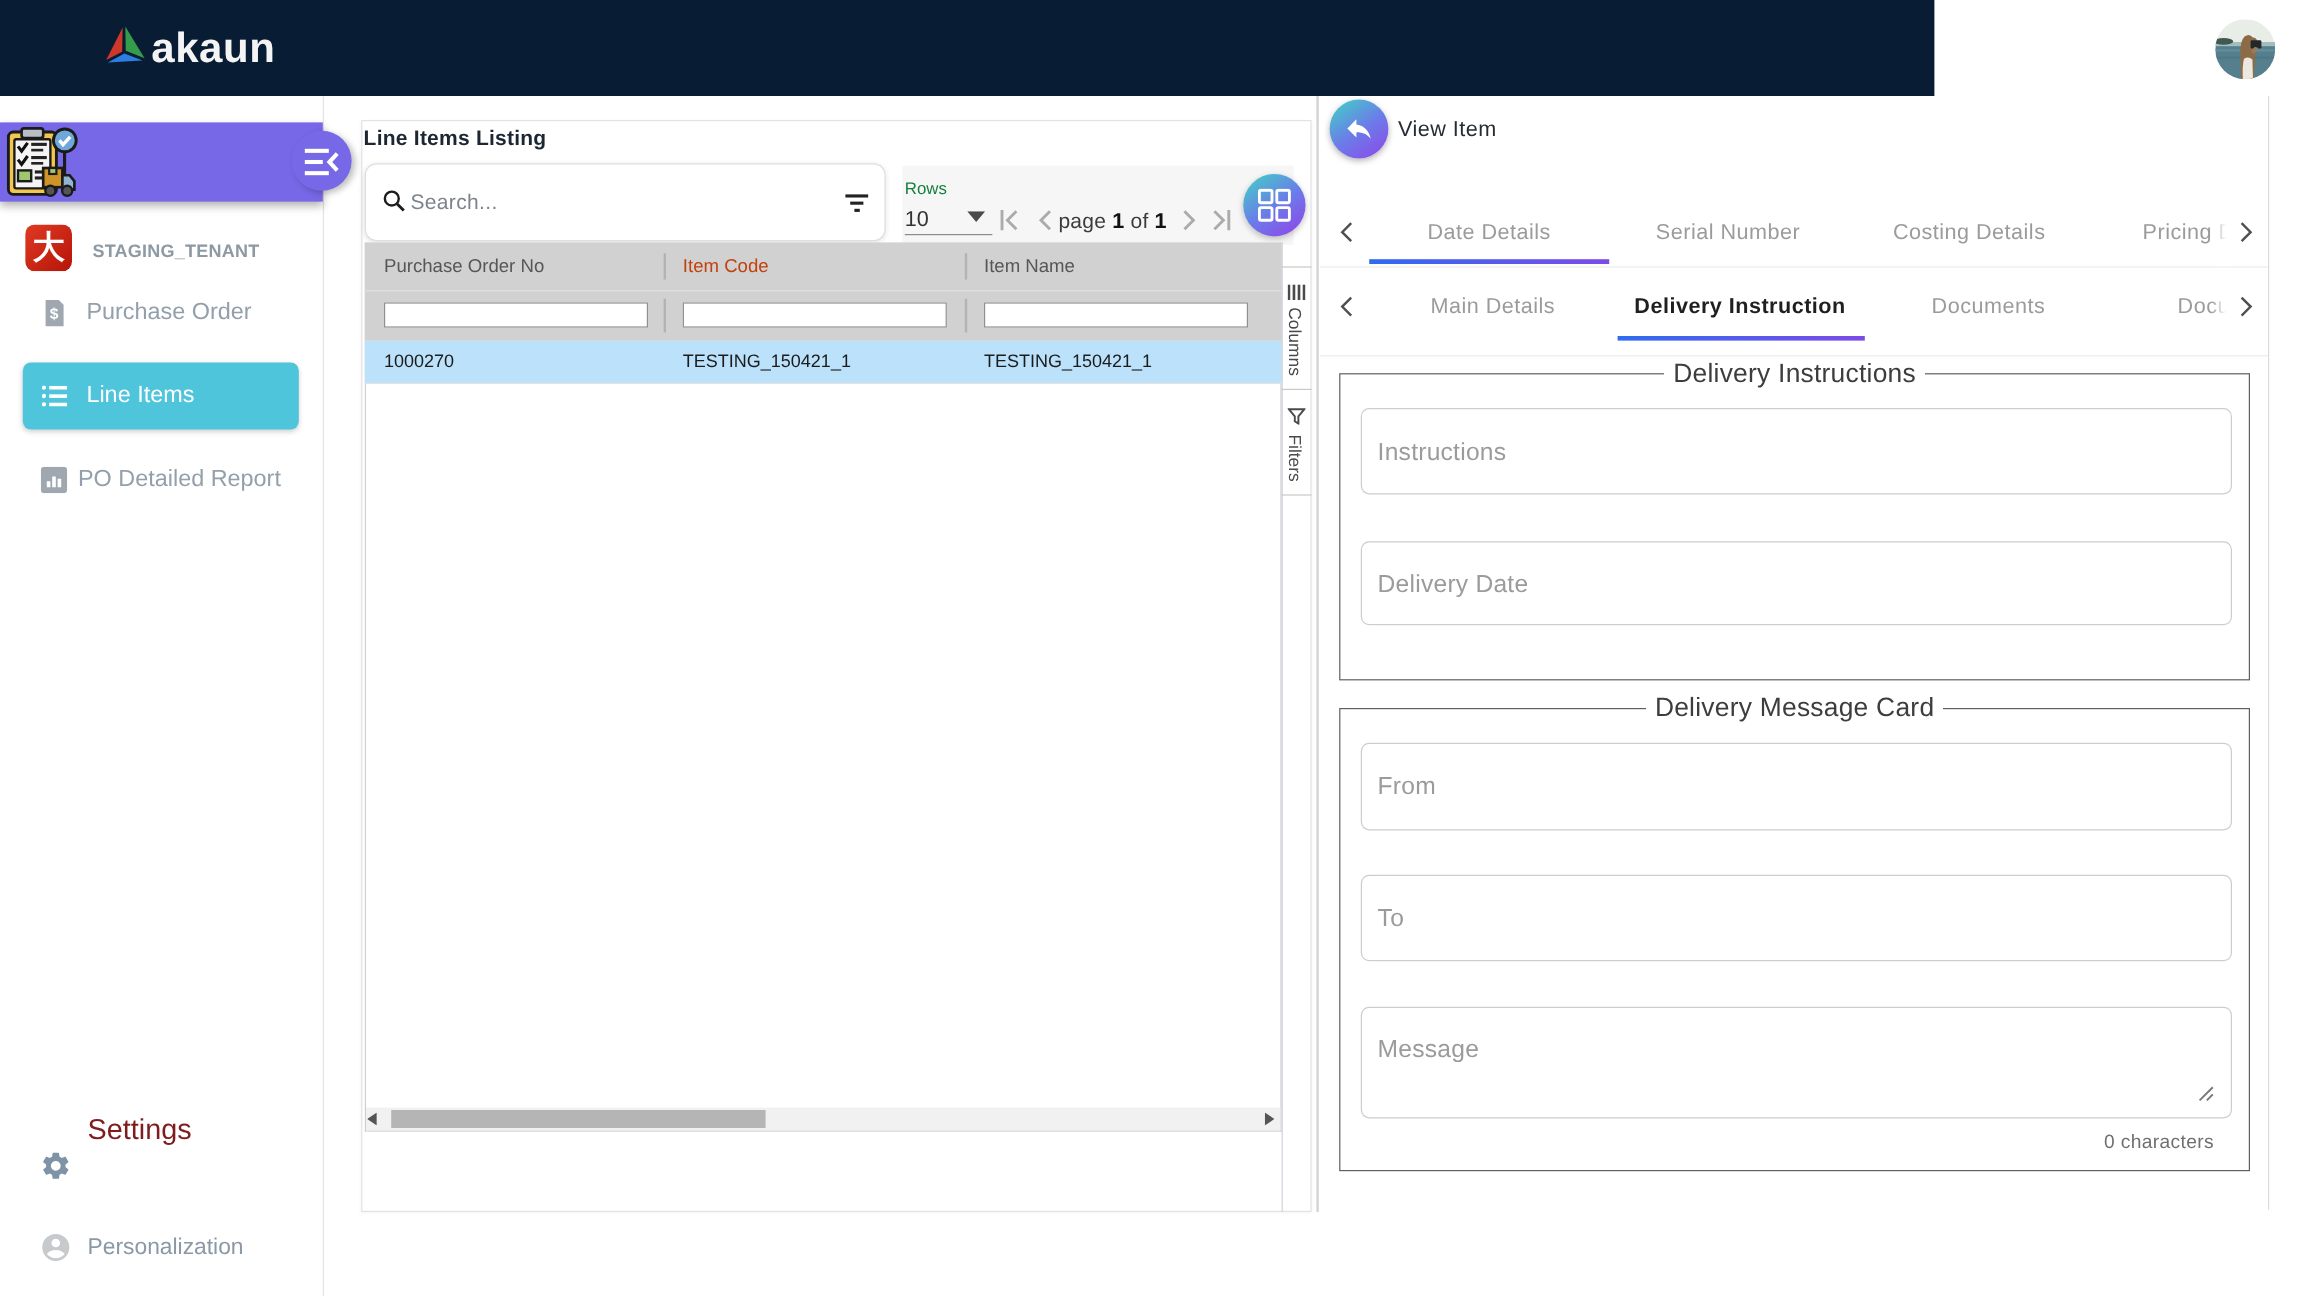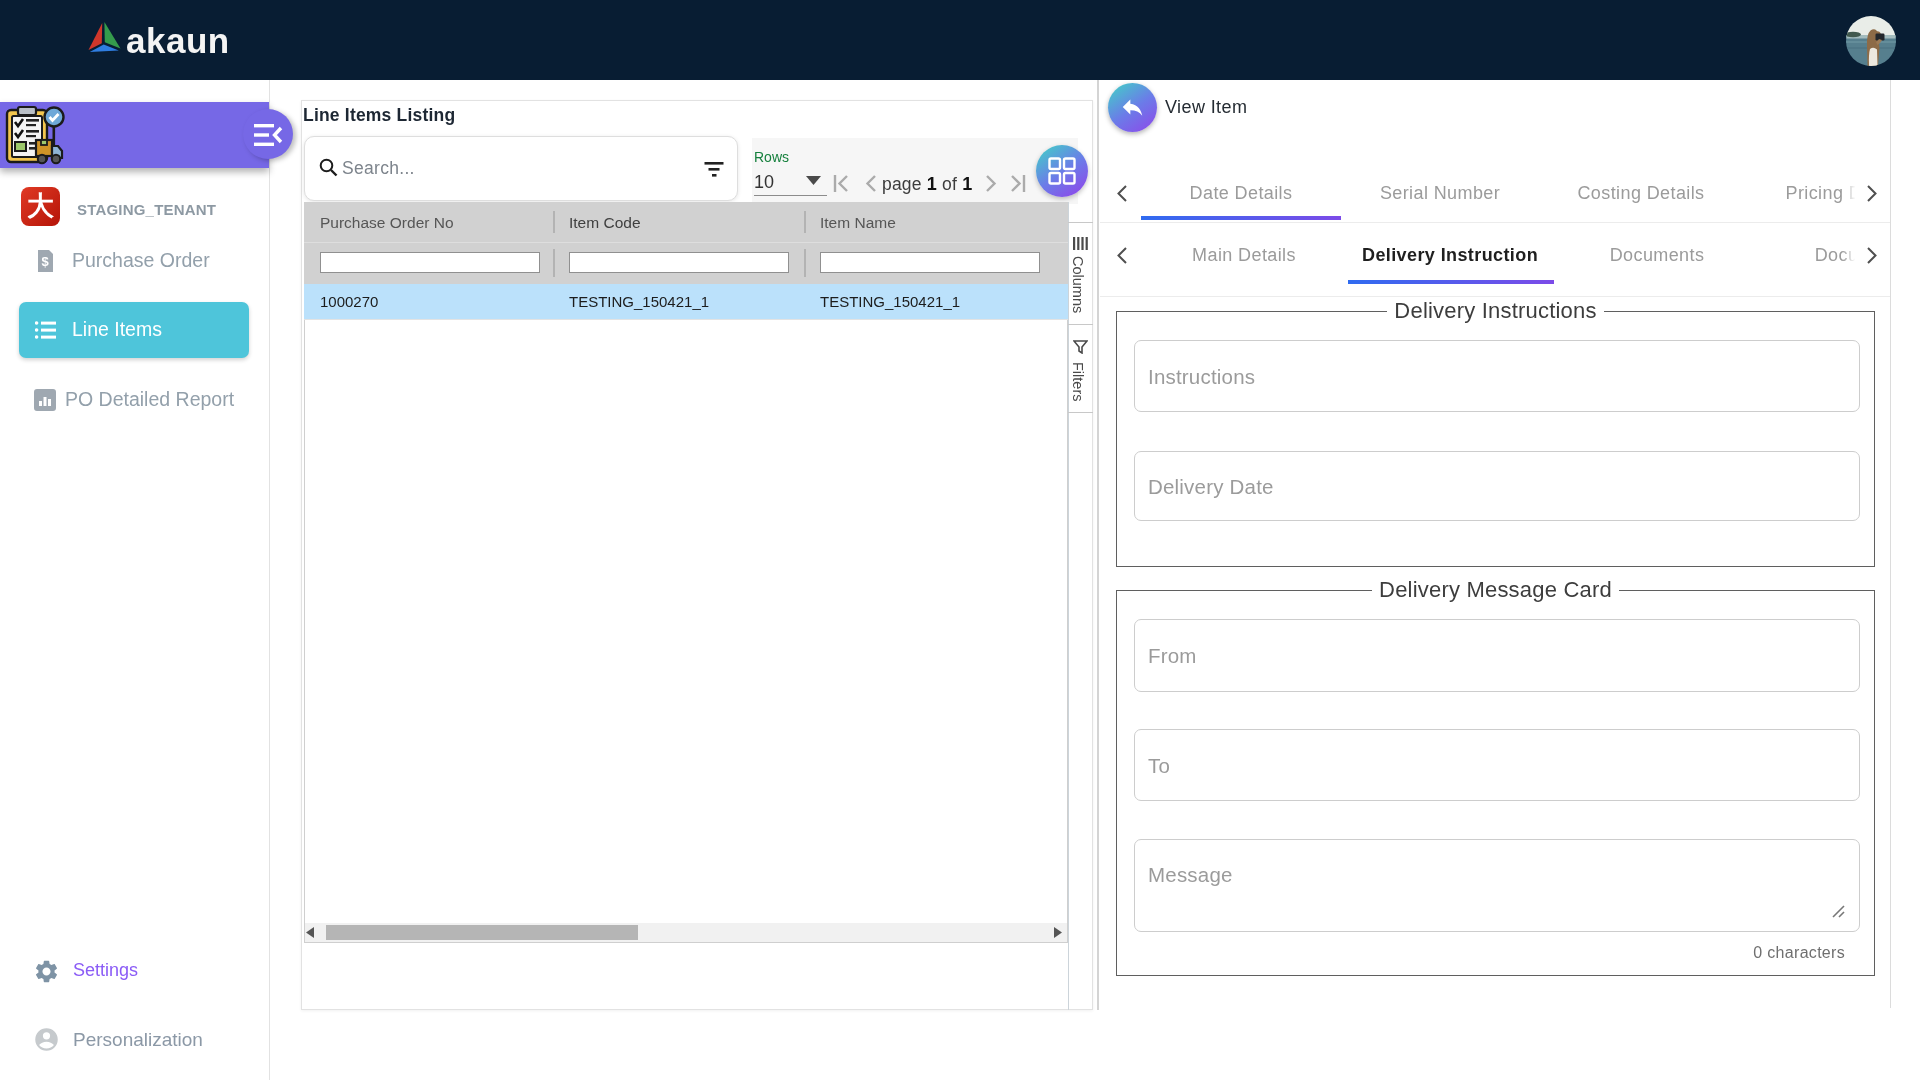--- a/index.html
+++ b/index.html
@@ -2,21 +2,21 @@
 <html><head>
 <meta charset="utf-8">
 <style>
   * { margin:0; padding:0; box-sizing:border-box; }
   html,body { width:1920px; height:1080px; overflow:hidden; background:#fff;
     font-family:"Liberation Sans", sans-serif; }
   .abs { position:absolute; }
   #page { position:relative; width:1920px; height:1080px; }
 
   
-  #navbar { position:absolute; left:0; top:0; width:1920px; height:80px; background:#081d33; }
+  #navbar { position:absolute; left:0; top:0; width:1612px; height:80px; background:#081d33; }
   #wordmark { position:absolute; left:126px; top:21px; color:#f4f4f4; font-size:35px; font-weight:bold; letter-spacing:0.5px; }
   #avatar { position:absolute; left:1846px; top:16px; width:50px; height:50px; border-radius:50%; overflow:hidden; }
 
   
   #sidebar { position:absolute; left:0; top:80px; width:270px; height:1000px; background:#fff; border-right:1px solid #e2e2e2; }
   #badge { position:absolute; left:0; top:102px; width:269px; height:66px; background:#7668e6; box-shadow:0 4px 7px rgba(0,0,0,.3); }
   #badgebump { position:absolute; left:243px; top:109px; width:50px; height:50px; border-radius:50%; background:#7668e6; box-shadow:3px 2px 5px rgba(0,0,0,.25); }
   #badgetext { position:absolute; left:71px; top:101px; width:220px; color:#fff; font-size:21px; line-height:22px; letter-spacing:0.2px; }
   .mtxt { color:#93a0ab; font-size:19.5px; }
   .mico { position:absolute; }
@@ -126,21 +126,21 @@
 
   <svg class="mico" style="left:34px;top:389px" width="22" height="22" viewBox="0 0 22 22" fill="#9fa8b1">
     <path d="M3 0 h16 a3 3 0 0 1 3 3 v16 a3 3 0 0 1-3 3 h-16 a3 3 0 0 1-3-3 v-16 a3 3 0 0 1 3-3 z
       M5 12 h3 v5 h-3 z M9.5 8 h3 v9 h-3 z M14 10 h3 v7 h-3 z" fill-rule="evenodd"></path>
   </svg>
   <div class="abs mtxt" style="left:65px;top:388px">PO Detailed Report</div>
 
   <svg class="mico" style="left:33px;top:958px" width="27" height="27" viewBox="0 0 24 24" fill="#7e93a5">
     <path d="M19.14 12.94c.04-.3.06-.61.06-.94 0-.32-.02-.64-.07-.94l2.03-1.58c.18-.14.23-.41.12-.61l-1.92-3.32c-.12-.22-.37-.29-.59-.22l-2.39.96c-.5-.38-1.03-.7-1.62-.94l-.36-2.54c-.04-.24-.24-.41-.48-.41h-3.84c-.24 0-.43.17-.47.41l-.36 2.54c-.59.24-1.13.57-1.62.94l-2.39-.96c-.22-.08-.47 0-.59.22L2.74 8.87c-.12.21-.08.47.12.61l2.03 1.58c-.05.3-.09.63-.09.94s.02.64.07.94l-2.03 1.58c-.18.14-.23.41-.12.61l1.92 3.32c.12.22.37.29.59.22l2.39-.96c.5.38 1.03.7 1.62.94l.36 2.54c.05.24.24.41.48.41h3.84c.24 0 .44-.17.47-.41l.36-2.54c.59-.24 1.13-.56 1.62-.94l2.39.96c.22.08.47 0 .59-.22l1.92-3.32c.12-.22.07-.47-.12-.61l-2.01-1.58zM12 15.6c-1.98 0-3.6-1.62-3.6-3.6s1.62-3.6 3.6-3.6 3.6 1.62 3.6 3.6-1.62 3.6-3.6 3.6z"></path>
   </svg>
-  <div class="abs mtxt" style="left:73px;top:960px;color:#8b5cf6;font-size:18px">Settings</div>
+  <div class="abs mtxt" style="left:73px;top:928px;color:#7f1d1d;font-size:24px">Settings</div>
 
   <svg class="mico" style="left:33px;top:1026px" width="27" height="27" viewBox="0 0 24 24" fill="#c6cacd">
     <path d="M12 2 a10 10 0 1 0 0 20 a10 10 0 0 0 0-20 z M12 5.5 a3.2 3.2 0 1 1 0 6.4 a3.2 3.2 0 0 1 0-6.4 z M12 20 c-2.7 0-5.1-1.2-6.6-3.1 1.4-1.9 3.9-3 6.6-3 s5.2 1.1 6.6 3 c-1.5 1.9-3.9 3.1-6.6 3.1 z" fill-rule="evenodd"></path>
   </svg>
   <div class="abs mtxt" style="left:73px;top:1029px;color:#8b98a6;font-size:19px">Personalization</div>
 
   <div id="midcard"></div>
   <div id="listtitle">Line Items Listing</div>
   <div id="toolbar"></div>
   <div id="searchbox"></div>
@@ -182,21 +182,21 @@
     <rect x="1.5" y="1.5" width="10.5" height="10.5" rx="1.5"></rect>
       <rect x="16" y="1.5" width="10.5" height="10.5" rx="1.5"></rect>
     <rect x="1.5" y="16" width="10.5" height="10.5" rx="1.5"></rect>
       <rect x="16" y="16" width="10.5" height="10.5" rx="1.5"></rect>
   </svg>
 
   <div class="abs" style="left:304px;top:202px;width:764px;height:741px;border:1px solid #cfcfcf;border-top:none"></div>
   <div class="abs" style="left:304px;top:202px;width:764px;height:40px;background:#d1d1d1"></div>
   <div class="abs" style="left:304px;top:242px;width:764px;height:42px;background:#d1d1d1;border-top:1px solid #dedede"></div>
   <div class="abs" style="left:320px;top:214px;font-size:15.5px;color:#565656">Purchase Order No</div>
-  <div class="abs" style="left:569px;top:214px;font-size:15.5px;color:#404040">Item Code</div>
+  <div class="abs" style="left:569px;top:214px;font-size:15.5px;color:#c2410c">Item Code</div>
   <div class="abs" style="left:820px;top:214px;font-size:15.5px;color:#565656">Item Name</div>
   <div class="abs" style="left:553px;top:211px;width:2px;height:22px;background:#b3b3b3"></div>
   <div class="abs" style="left:804px;top:211px;width:2px;height:22px;background:#b3b3b3"></div>
   <div class="abs" style="left:553px;top:249px;width:2px;height:28px;background:#b3b3b3"></div>
   <div class="abs" style="left:804px;top:249px;width:2px;height:28px;background:#b3b3b3"></div>
   <div class="abs" style="left:320px;top:252px;width:220px;height:21px;background:#fff;border:1px solid #909090"></div>
   <div class="abs" style="left:569px;top:252px;width:220px;height:21px;background:#fff;border:1px solid #909090"></div>
   <div class="abs" style="left:820px;top:252px;width:220px;height:21px;background:#fff;border:1px solid #909090"></div>
   <div class="abs" style="left:304px;top:284px;width:764px;height:36px;background:#bbe1fb;border-bottom:1px solid #e3e3e3"></div>
   <div class="abs" style="left:320px;top:293px;font-size:15px;color:#1c1c1c">1000270</div>

